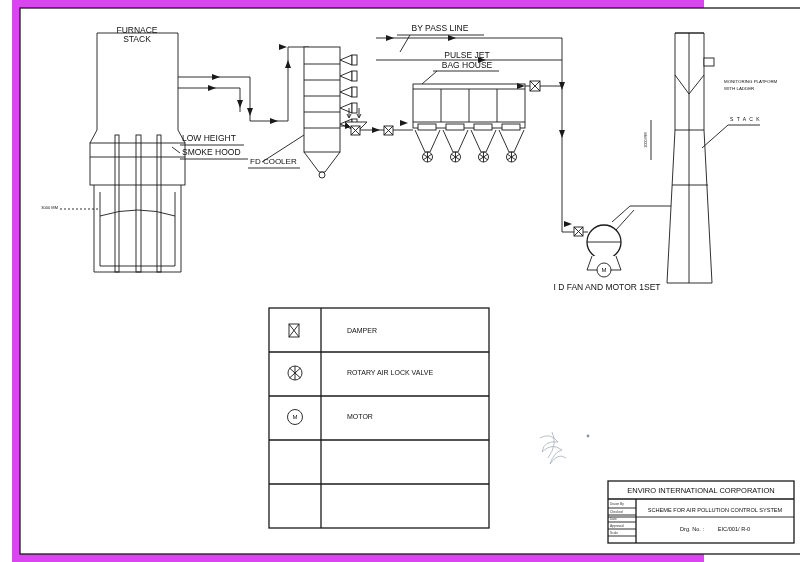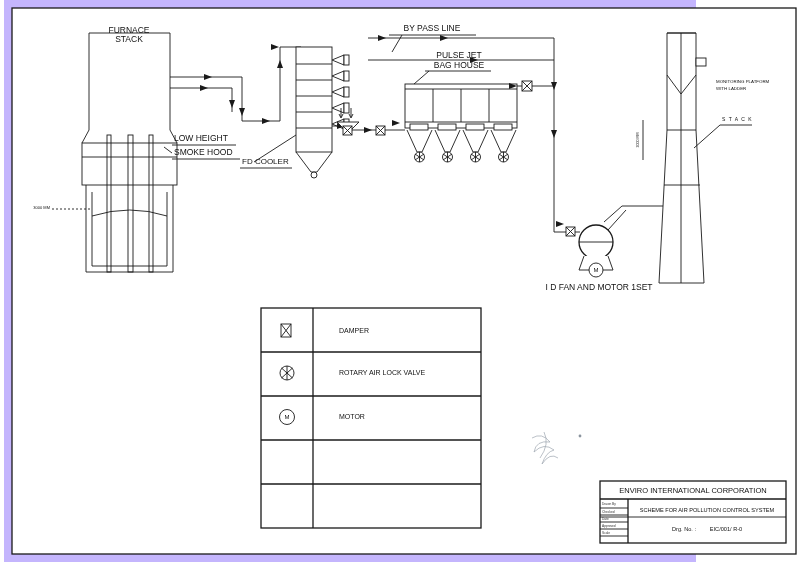--- a/index.html
+++ b/index.html
@@ -7,23 +7,23 @@
     background: #ffffff;
   }
   body {
     width: 800px; height: 562px;
     font-family: "Liberation Sans", sans-serif;
     overflow: hidden;
     position: relative;
   }
   #sheet {
     position: absolute;
-    left: 4px; top: 0;
+    left: 12px; top: 0;
     width: 692px; height: 562px;
-    background: #c4b5fd;
+    background: #d946ef;
   }
   svg#dwg { display:block; width:800px; height:562px; }
   .lbl {
     font-family: "Liberation Sans", sans-serif;
     fill: #111;
     dominant-baseline: middle;
   }
   .ln { stroke: #1a1a1a; fill: none; }
   .thin { stroke-width: 0.9; }
   .med  { stroke-width: 1.3; }

